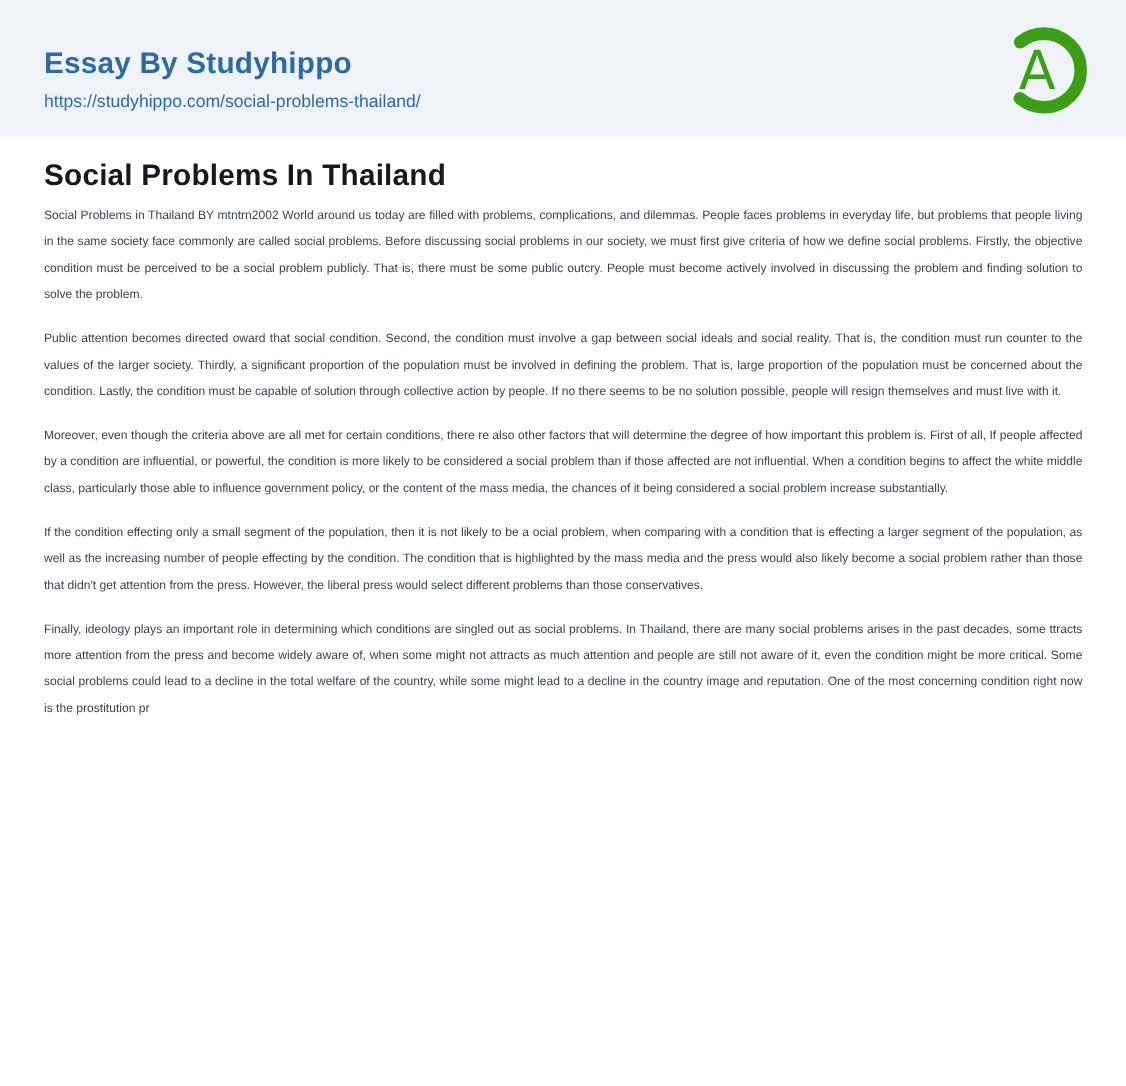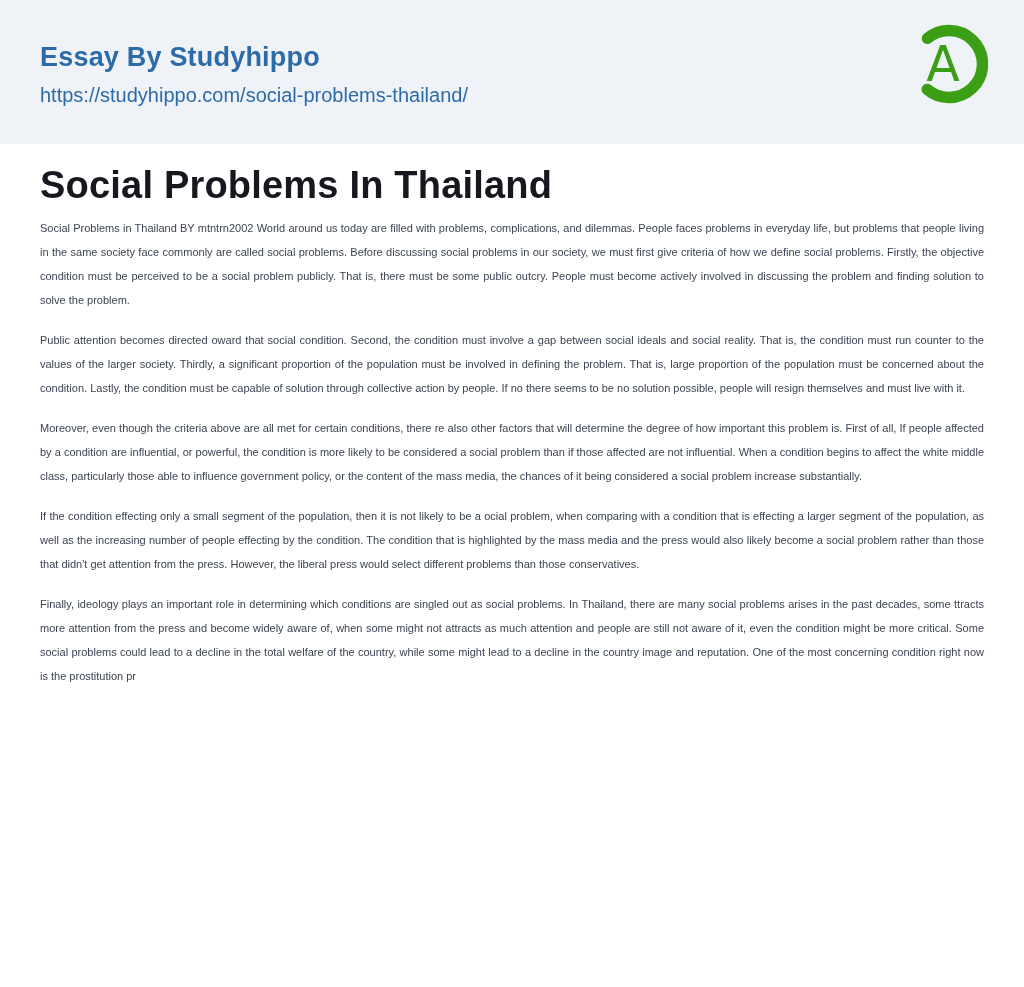--- a/index.html
+++ b/index.html
@@ -6,58 +6,58 @@
   html, body { width: 1024px; }
   body {
     width: 1024px;
     height: 987px;
     background: #ffffff;
     font-family: "Liberation Sans", "DejaVu Sans", sans-serif;
     overflow: hidden;
   }
   .site-header {
     width: 100%;
-    height: 144px;
+    height: 124px;
     background: #eff3f8;
     position: relative;
     padding: 2px 40px;
   }
   .site-title {
     position: absolute;
     left: 40px;
     top: 42px;
     font-size: 27px;
     font-weight: 700;
     color: #2d6ba8;
     letter-spacing: 0.2px;
   }
   .site-url {
     position: absolute;
     left: 40px;
     top: 84px;
-    font-size: 20px;
+    font-size: 16px;
     font-weight: 400;
     color: #2d6ba8;
     text-decoration: none;
     cursor: pointer;
   }
   .logo-wrap {
     position: absolute;
     right: 36px;
     top: 18px;
     width: 80px;
     height: 92px;
   }
   .article {
     padding: 0 40px;
   }
   .article-title {
     margin-top: 20px;
     margin-bottom: 9px;
-    font-size: 38px;
+    font-size: 27px;
     font-weight: 700;
     color: #17171f;
     letter-spacing: 0.2px;
   }
   .article p {
     font-size: 11px;
     line-height: 24px;
     color: #3c4353;
     text-align: justify;
     margin-bottom: 16px;

